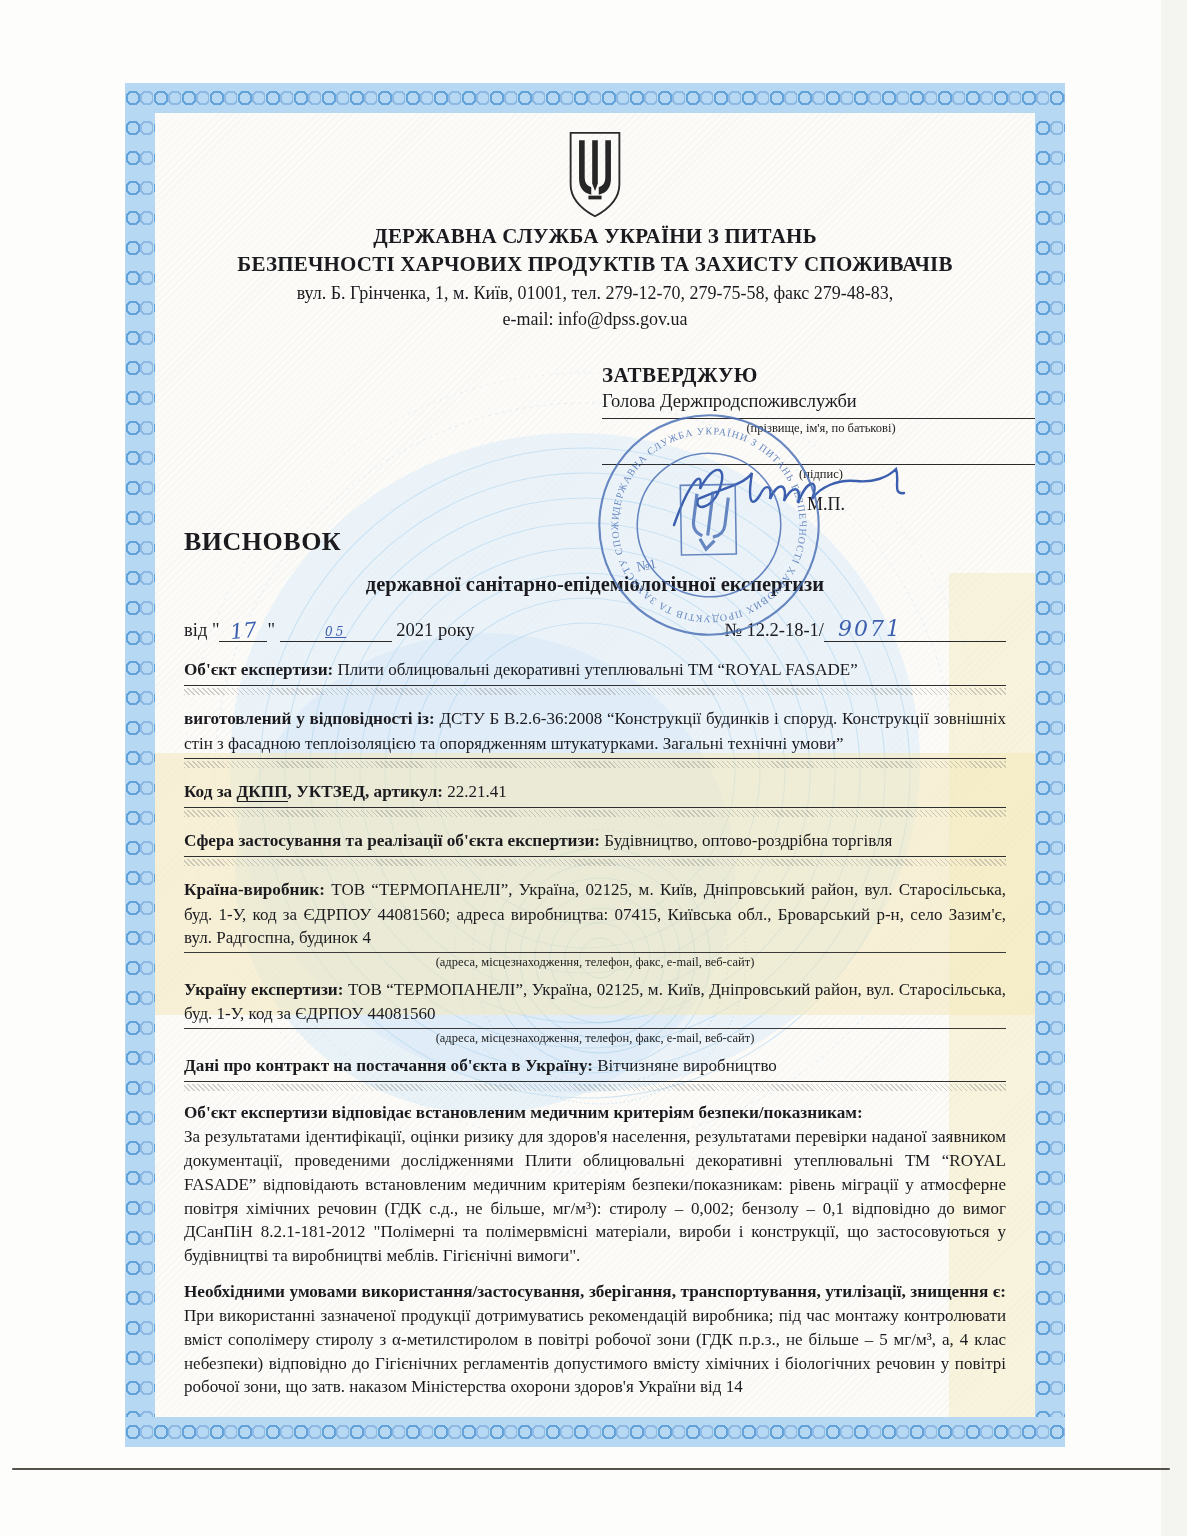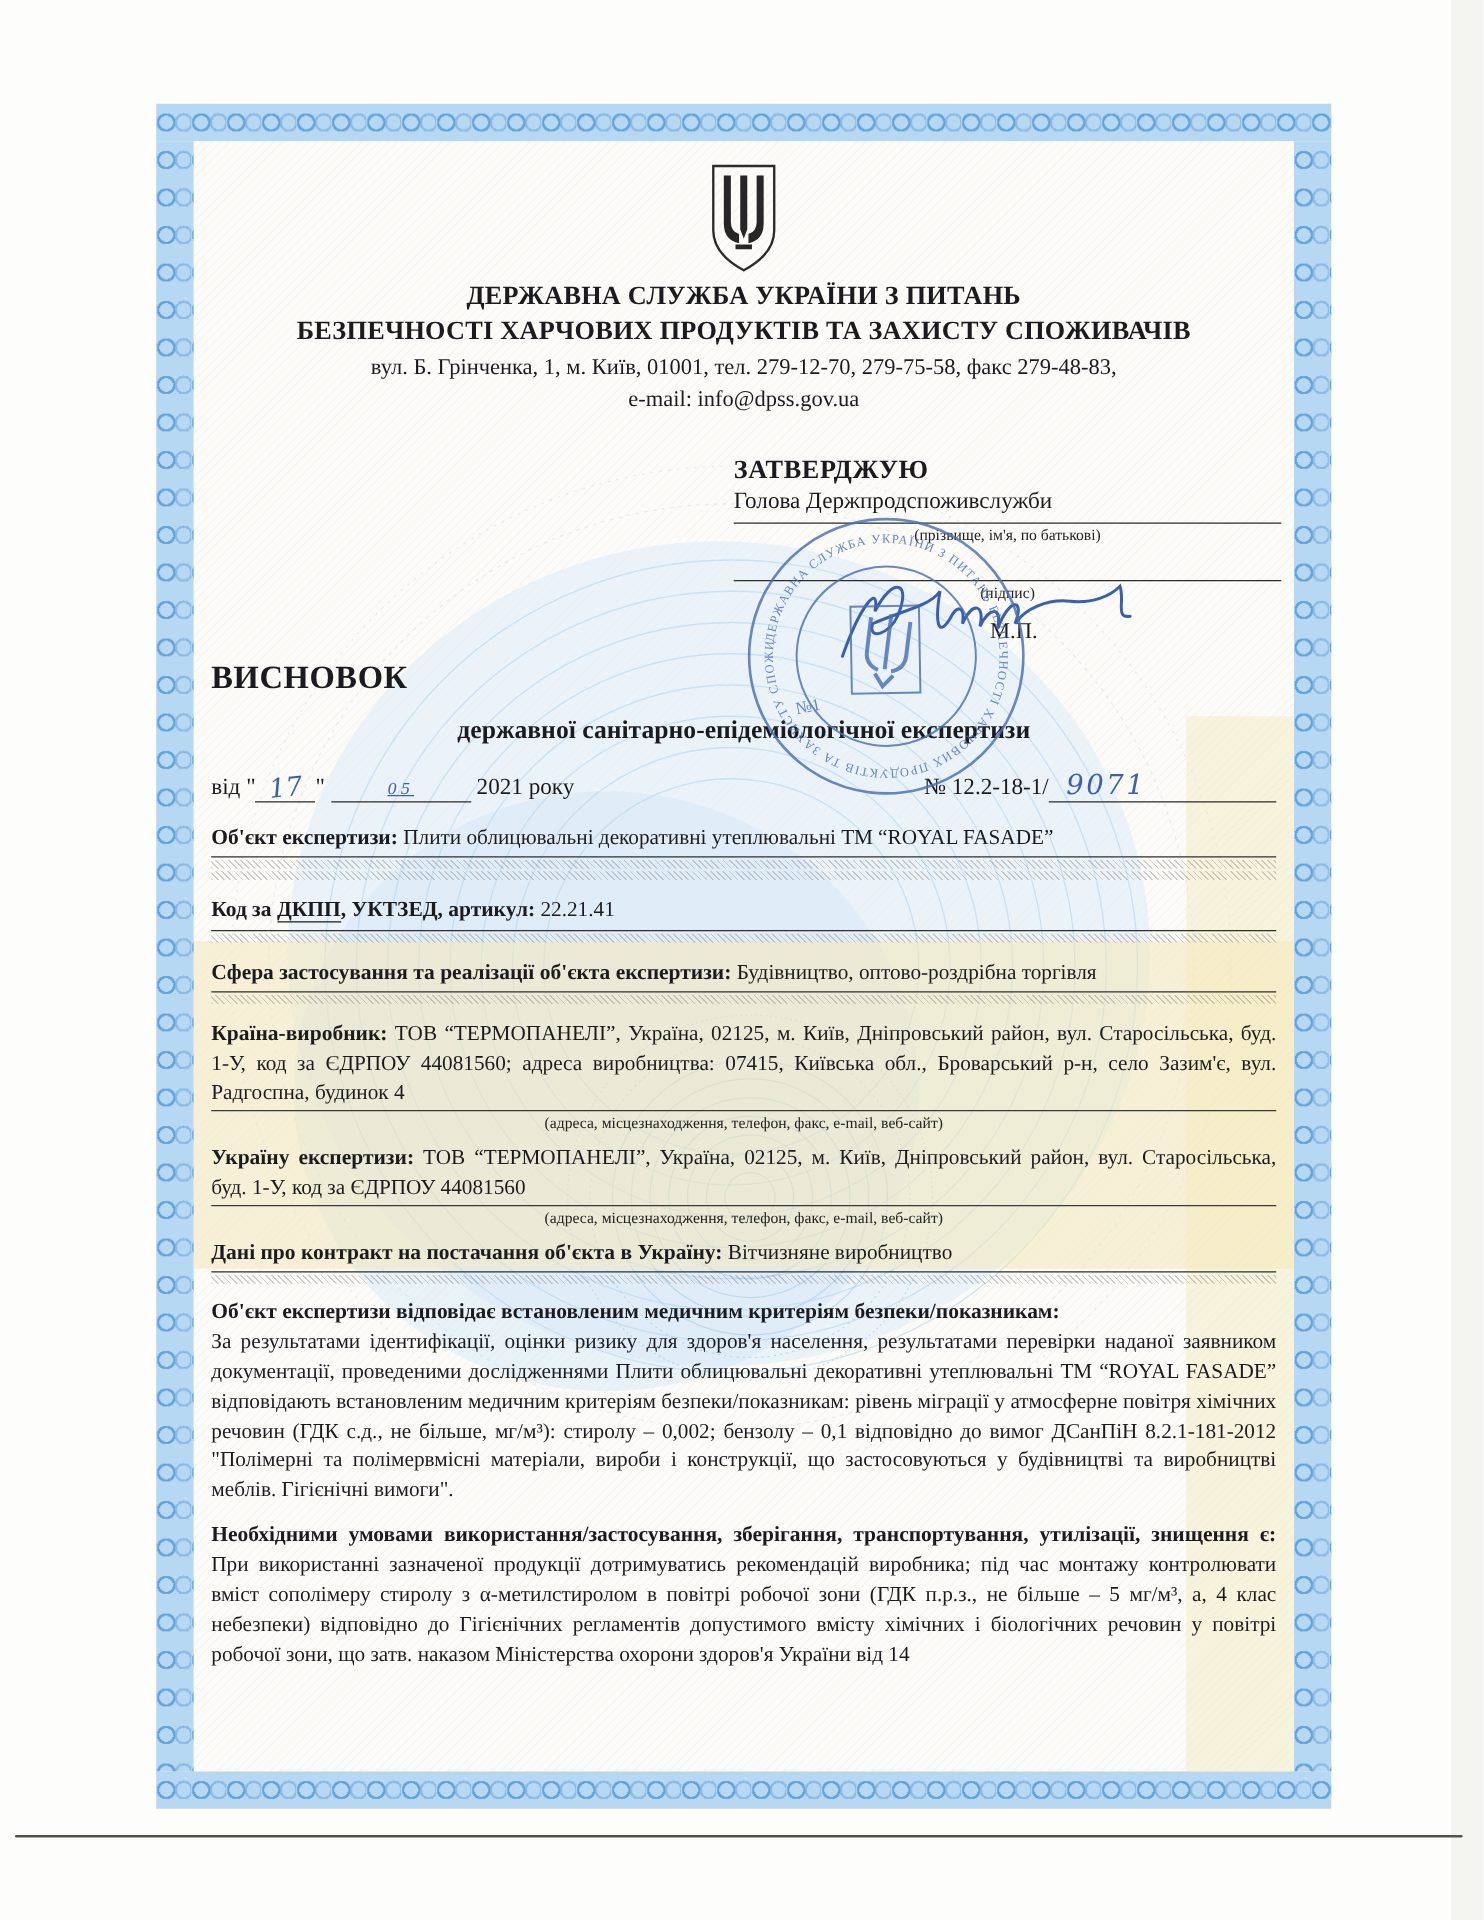--- a/index.html
+++ b/index.html
@@ -16,21 +16,21 @@
   .band-bottom{left:0;bottom:0;width:940px;height:30px;}
   .band-left{left:0;top:30px;width:30px;height:1304px;}
   .band-right{right:0;top:30px;width:30px;height:1304px;}
   .inner{position:absolute;left:30px;top:30px;width:880px;height:1304px;overflow:hidden;
          background:
            repeating-linear-gradient(135deg, rgba(110,130,150,0.045) 0 1px, rgba(0,0,0,0) 1px 5px),
            #fcfbf8;}
   .wm{position:absolute;left:0;top:0;z-index:1;}
   .tint-band{position:absolute;left:0;right:0;top:640px;height:262px;background:#f3e8ba;opacity:.55;z-index:2;}
   .tint-right{position:absolute;right:0;top:460px;width:86px;height:860px;background:#f3e8ba;opacity:.45;z-index:2;}
-  .content{position:absolute;inset:0;padding:0 14px;z-index:3;}
+  .content{position:absolute;inset:0;padding:0 29px;z-index:3;}
   
   .emblem{display:block;margin:16px auto 2px;}
   .agency-line{font-weight:bold;font-size:21px;line-height:1.32;text-align:center;letter-spacing:.2px;}
   .addr-line{font-size:18px;line-height:1.42;text-align:center;}
   
   .approval{position:relative;margin:30px 0 0 418px;width:438px;}
   .approve-word{font-weight:bold;font-size:21px;letter-spacing:.5px;}
   .appr-line{font-size:18.5px;line-height:1.45;}
   .sig-rule{border-bottom:1.6px solid #2b2b2b;height:4px;}
   .rule-caption{font-size:12.5px;text-align:center;line-height:1.2;margin-top:2px;color:#222;}
@@ -168,20 +168,24 @@
             <span>№ 12.2-18-1/</span><span class="blank blank-num"><span class="hand hand-num">9071</span></span>
           </div>
         </div>
 
         <div class="field ruled" style="margin-top:16px;">
           <b>Об'єкт експертизи:</b>
           <span>Плити облицювальні декоративні утеплювальні ТМ “ROYAL FASADE”</span>
         </div>
         <div class="strip"></div>
 
+        <div class="field ruled">
+          <b>виготовлений у відповідності із:</b>
+          <span>ДСТУ Б В.2.6-36:2008 “Конструкції будинків і споруд. Конструкції зовнішніх стін з фасадною теплоізоляцією та опорядженням штукатурками. Загальні технічні умови”</span>
+        </div>
         <div class="strip"></div>
 
         <div class="field ruled">
           <b><span>Код за </span><span class="u">ДКПП</span><span>, УКТЗЕД, артикул:</span></b>
           <span>22.21.41</span>
         </div>
         <div class="strip"></div>
 
         <div class="field ruled">
           <b>Сфера застосування та реалізації об'єкта експертизи:</b>

